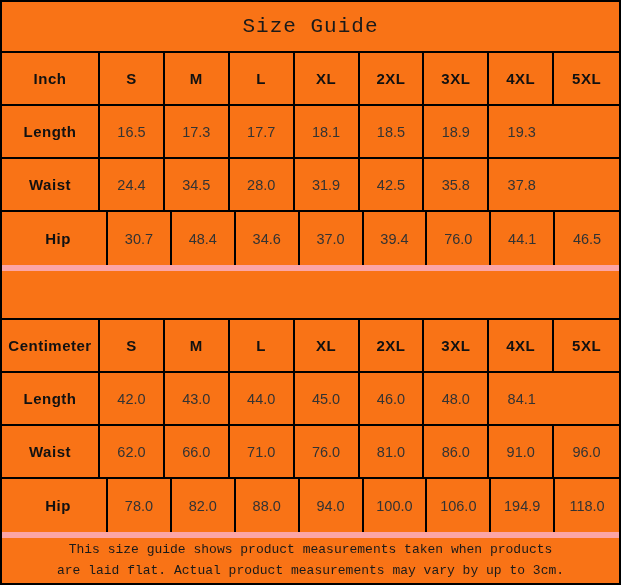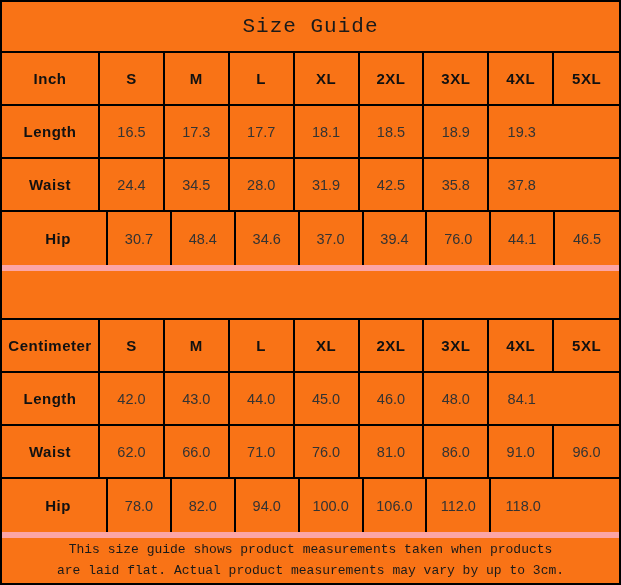--- a/index.html
+++ b/index.html
@@ -121,24 +121,25 @@
       <div class="cell">76.0</div>
       <div class="cell">81.0</div>
       <div class="cell">86.0</div>
       <div class="cell">91.0</div>
       <div class="cell">96.0</div>
     </div>
     <div class="row">
       <div class="cell bold">Hip</div>
       <div class="cell">78.0</div>
       <div class="cell">82.0</div>
+      <div class="cell">88.0</div>
       <div class="cell">94.0</div>
       <div class="cell">100.0</div>
       <div class="cell">106.0</div>
-      <div class="cell">112.0</div>
+      <div class="cell">194.9</div>
       <div class="cell">118.0</div>
     </div>
   </div>
 
   <div class="footer">
     <div>This size guide shows product measurements taken when products</div>
     <div>are laid flat. Actual product measurements may vary by up to 3cm.</div>
   </div>
 
 </div>

